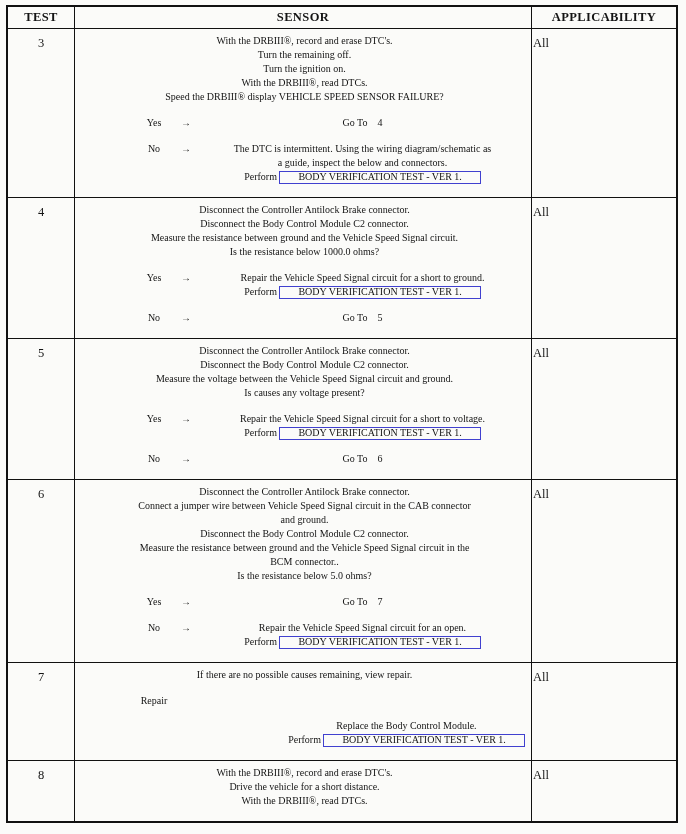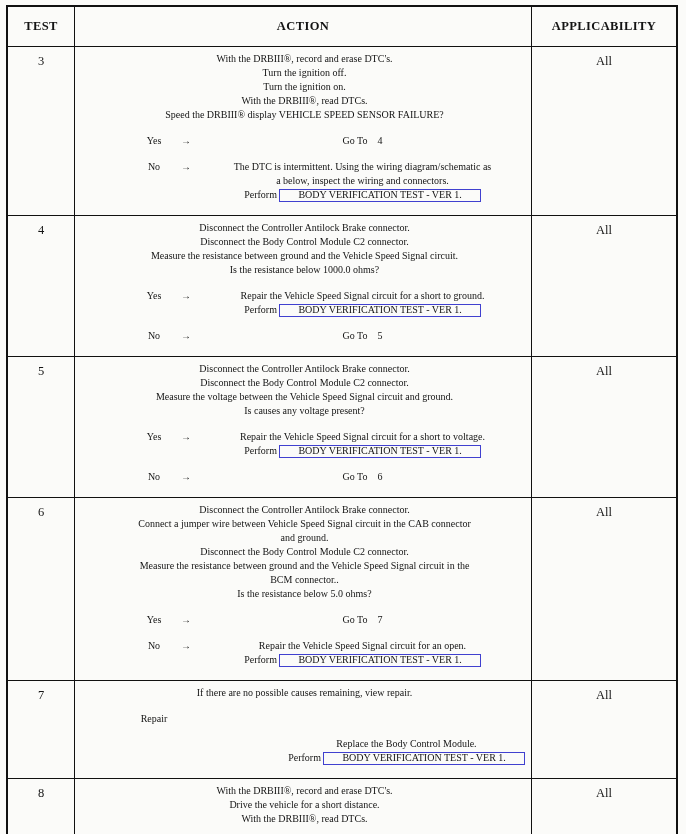--- a/index.html
+++ b/index.html
@@ -12,32 +12,32 @@
   table.diag {
     border-collapse:collapse; width:100%;
     border:2px solid #111;
   }
   table.diag th, table.diag td {
     border:1.5px solid #111;
     vertical-align:top;
   }
   th {
     font-size:12.5px; font-weight:bold; text-align:center;
-    padding:12px 4px; letter-spacing:0.4px;margin-top:40px;
+    padding:3px 4px; letter-spacing:0.4px;margin-top:40px;
   }
   th.col-test { width:58px; }
   th.col-applic { width:136px; }
   td.test {
     text-align:center; font-size:12.5px; padding-top:7px;
   }
   td.action {
     font-size:10px; padding:6px 6px 12px 9px; line-height:1.2;text-align:center;
   }
   td.applic {
-    text-align:center; font-size:12.5px; padding-top:7px;
+    font-size:12.5px; padding-top:7px;
   }
   .line { min-height:14px; }
   .branch { display:flex; margin-top:12px; padding-left:52px; }
   .branch.block2 { margin-top:13px;gap:44px; }
   .blabel { width:36px; flex:none; }
   .barrow { width:28px; flex:none; }
   .btext { flex:1; }
   .link-box {
     border:1px solid #4040cf;
     padding:0 18px;
@@ -46,46 +46,46 @@
   }
 </style>
 </head>
 <body>
 
 <div class="page">
   <table class="diag">
     <thead>
       <tr>
         <th class="col-test">TEST</th>
-        <th class="col-action">ACTION</th>
+        <th class="col-action">SENSOR</th>
         <th class="col-applic">APPLICABILITY</th>
       </tr>
     </thead>
     <tbody>
         <tr>
           <td class="test">3</td>
           <td class="action">
             <div class="line">With the DRBIII®, record and erase DTC's.</div>
-            <div class="line">Turn the ignition off.</div>
+            <div class="line">Turn the remaining off.</div>
             <div class="line">Turn the ignition on.</div>
             <div class="line">With the DRBIII®, read DTCs.</div>
             <div class="line">Speed the DRBIII® display VEHICLE SPEED SENSOR FAILURE?</div>
             <div class="branch">
               <span class="blabel">Yes</span>
               <span class="barrow">→</span>
               <span class="btext">
                 <div class="line">Go To&nbsp;&nbsp;&nbsp;&nbsp;4</div>
               </span>
             </div>
             <div class="branch">
               <span class="blabel">No</span>
               <span class="barrow">→</span>
               <span class="btext">
                 <div class="line">The DTC is intermittent. Using the wiring diagram/schematic as</div>
-                <div class="line">a below, inspect the wiring and connectors.</div>
+                <div class="line">a guide, inspect the below and connectors.</div>
                 <div class="line">Perform <span class="link-box" style="border-color: rgb(64, 64, 207);">BODY VERIFICATION TEST - VER 1.</span></div>
               </span>
             </div>
           </td>
           <td class="applic">All</td>
         </tr>
         <tr>
           <td class="test">4</td>
           <td class="action">
             <div class="line">Disconnect the Controller Antilock Brake connector.</div>

